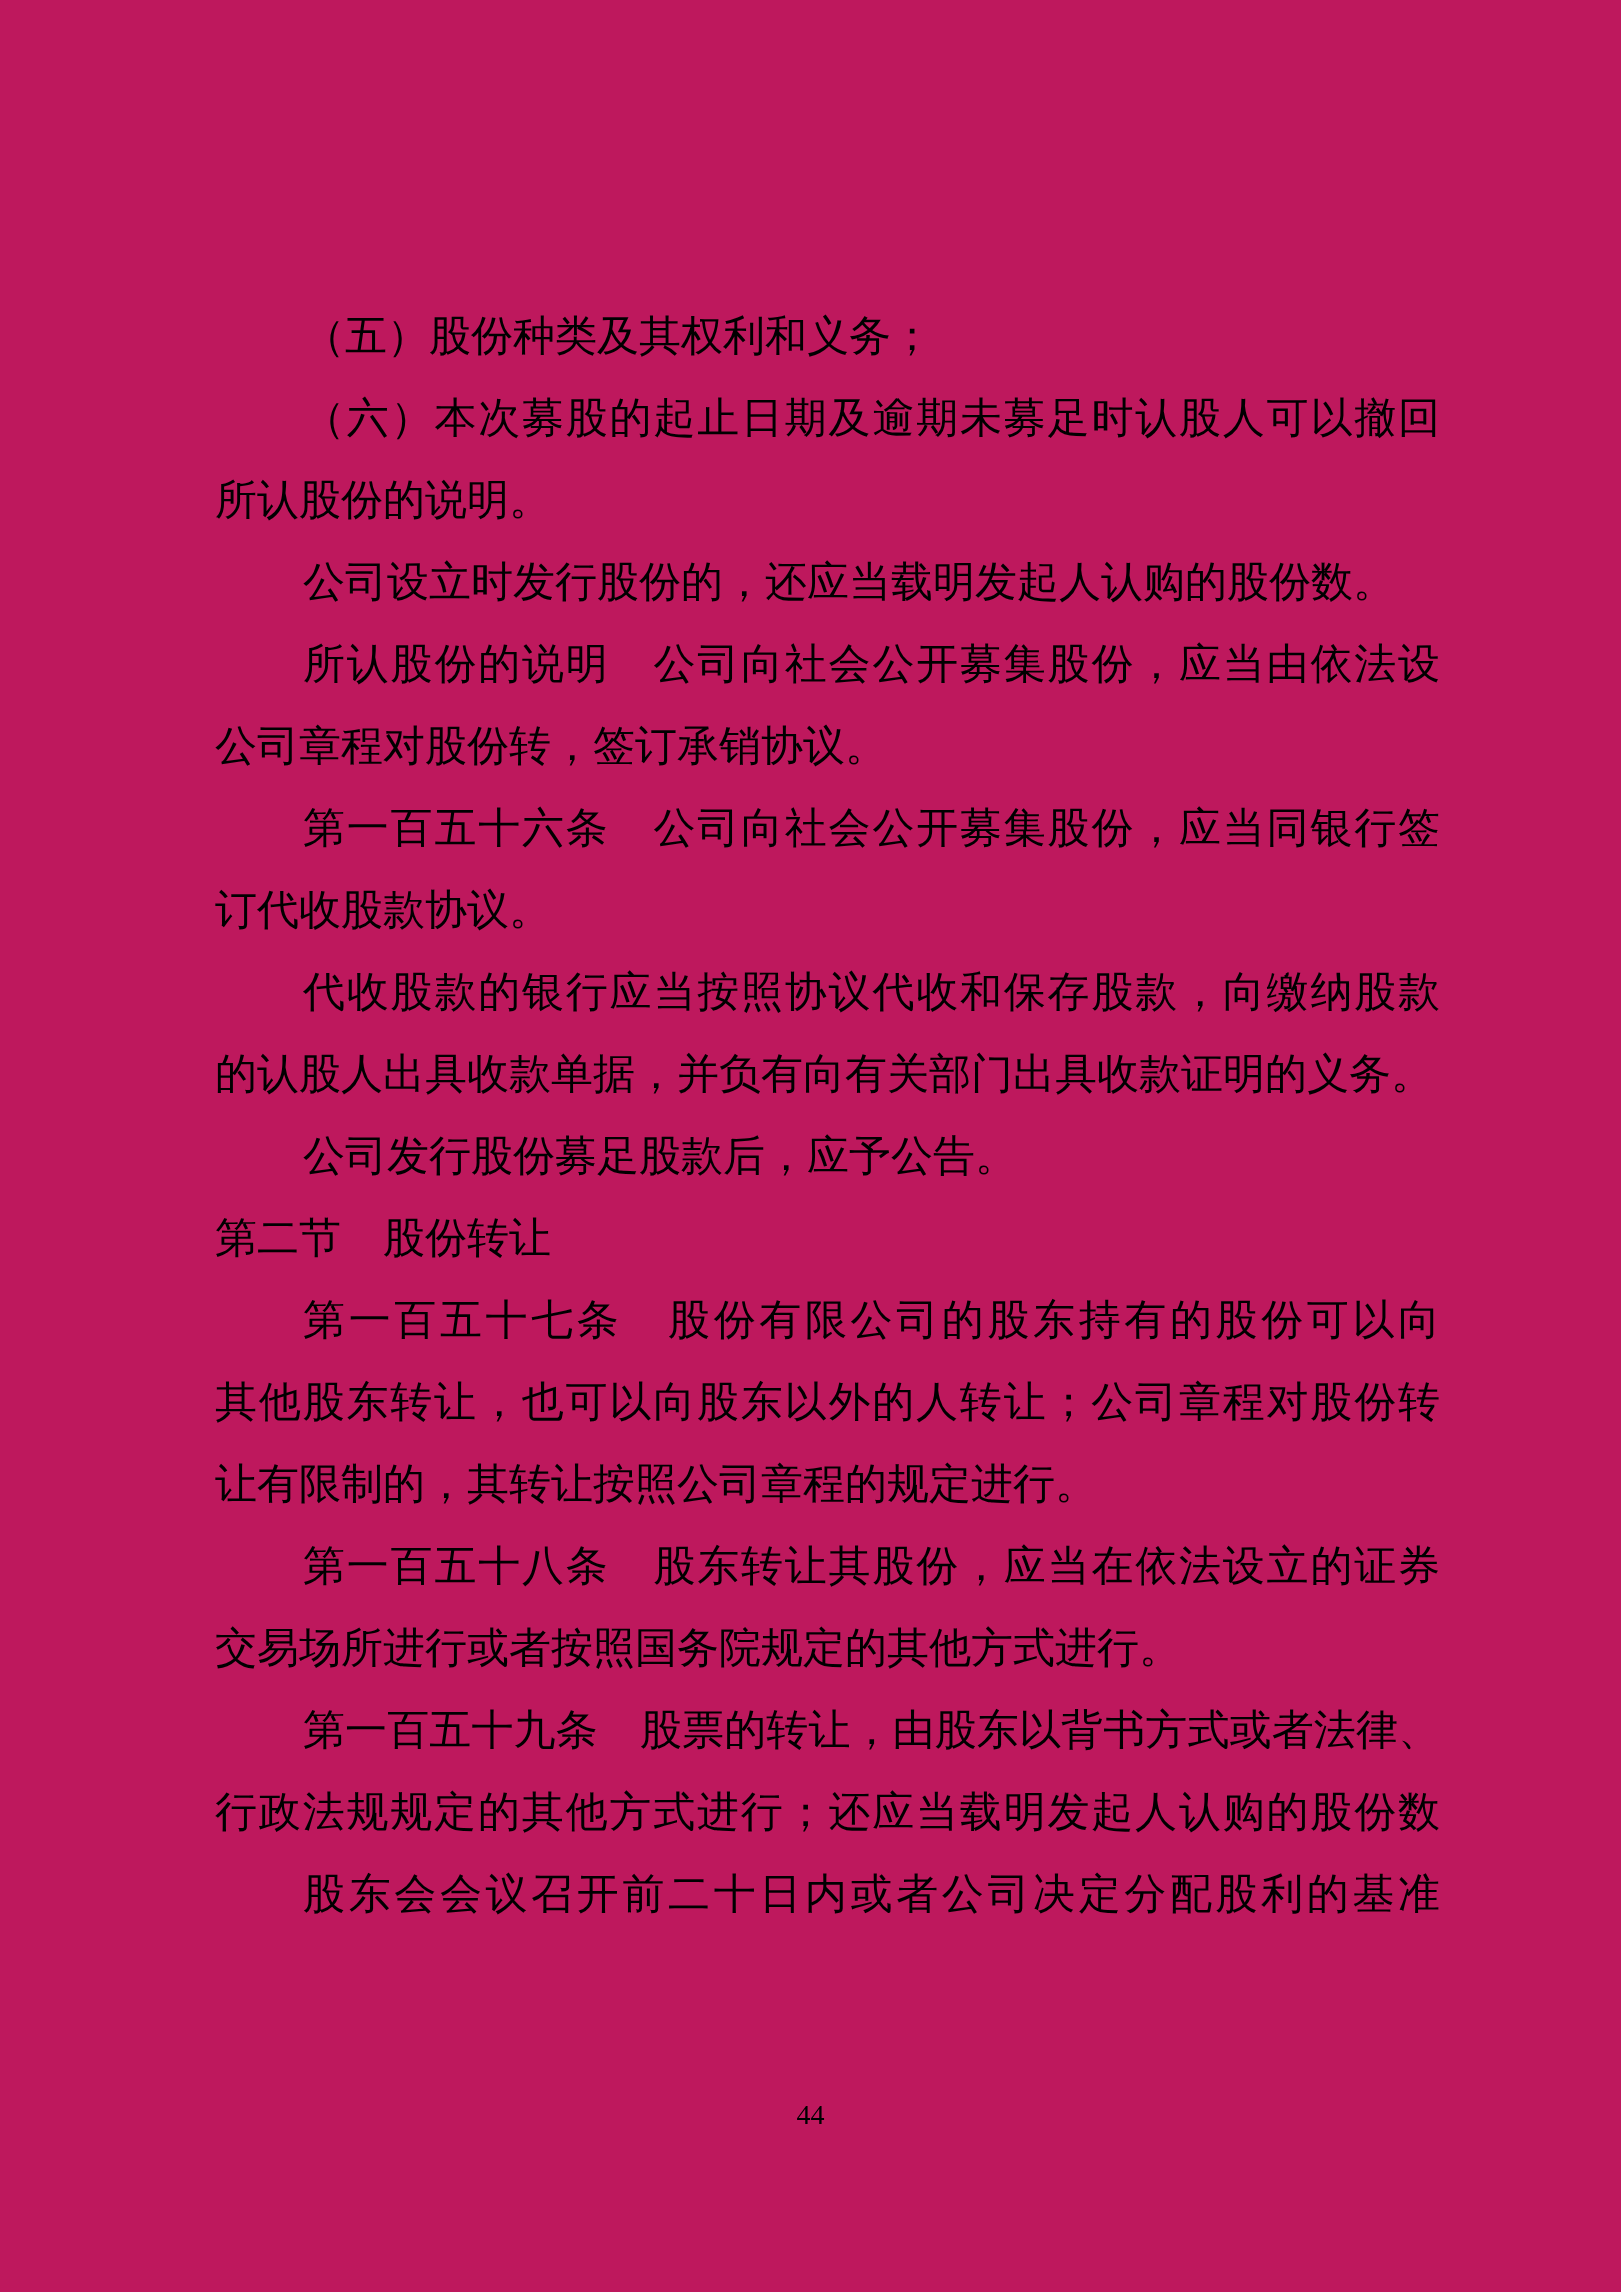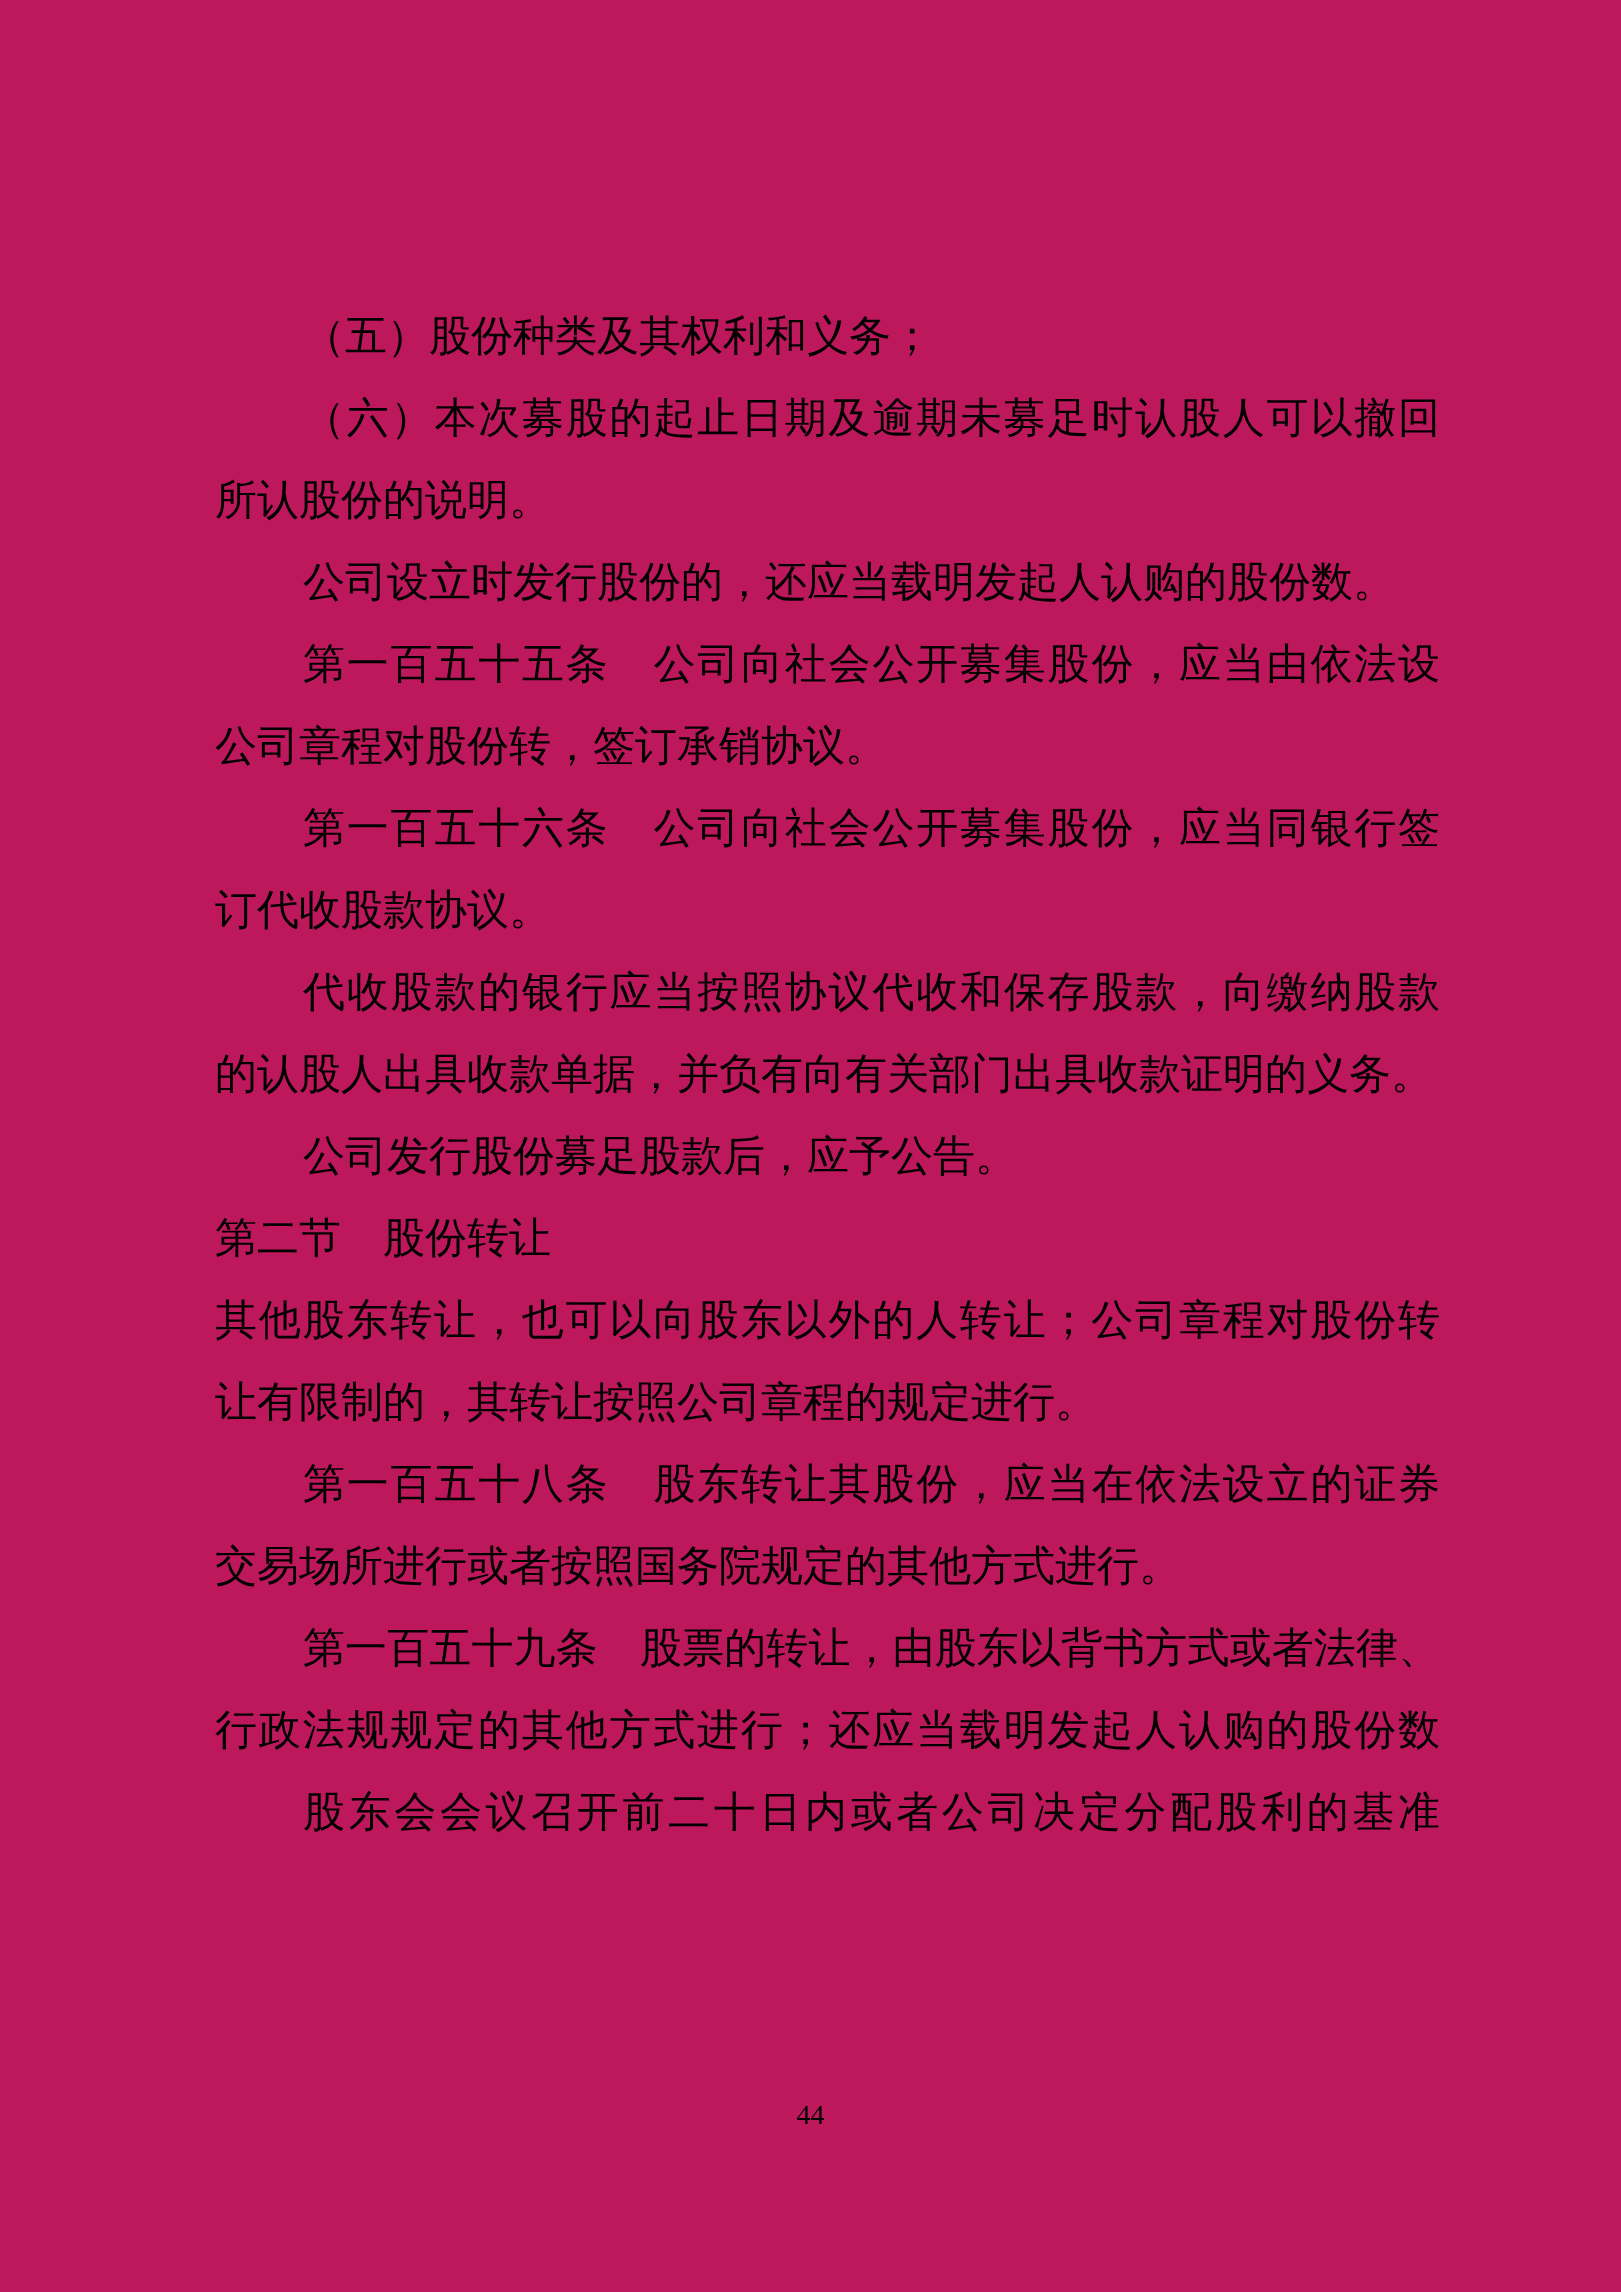--- a/index.html
+++ b/index.html
@@ -53,28 +53,29 @@
 </style>
 </head>
 <body>
 
 <div class="page">
   <div class="doc-body">
       <div class="line indent">（五）股份种类及其权利和义务；</div>
       <div class="line indent justify">（六）本次募股的起止日期及逾期未募足时认股人可以撤回</div>
       <div class="line">所认股份的说明。</div>
       <div class="line indent">公司设立时发行股份的，还应当载明发起人认购的股份数。</div>
-      <div class="line indent justify">第一百五十五条　公司向社会公开募集股份，应当由依法设</div>
+      <div class="line indent justify">所认股份的说明　公司向社会公开募集股份，应当由依法设</div>
       <div class="line">公司章程对股份转，签订承销协议。</div>
       <div class="line indent justify">第一百五十六条　公司向社会公开募集股份，应当同银行签</div>
       <div class="line">订代收股款协议。</div>
       <div class="line indent justify">代收股款的银行应当按照协议代收和保存股款，向缴纳股款</div>
       <div class="line">的认股人出具收款单据，并负有向有关部门出具收款证明的义务。</div>
       <div class="line indent">公司发行股份募足股款后，应予公告。</div>
       <div class="line">第二节　股份转让</div>
+      <div class="line indent justify">第一百五十七条　股份有限公司的股东持有的股份可以向</div>
       <div class="line justify">其他股东转让，也可以向股东以外的人转让；公司章程对股份转</div>
       <div class="line">让有限制的，其转让按照公司章程的规定进行。</div>
       <div class="line indent justify">第一百五十八条　股东转让其股份，应当在依法设立的证券</div>
       <div class="line">交易场所进行或者按照国务院规定的其他方式进行。</div>
       <div class="line indent justify">第一百五十九条　股票的转让，由股东以背书方式或者法律、</div>
       <div class="line justify">行政法规规定的其他方式进行；还应当载明发起人认购的股份数</div>
       <div class="line indent justify">股东会会议召开前二十日内或者公司决定分配股利的基准</div>
     </div>
   <div class="page-number">44</div>
 </div>

